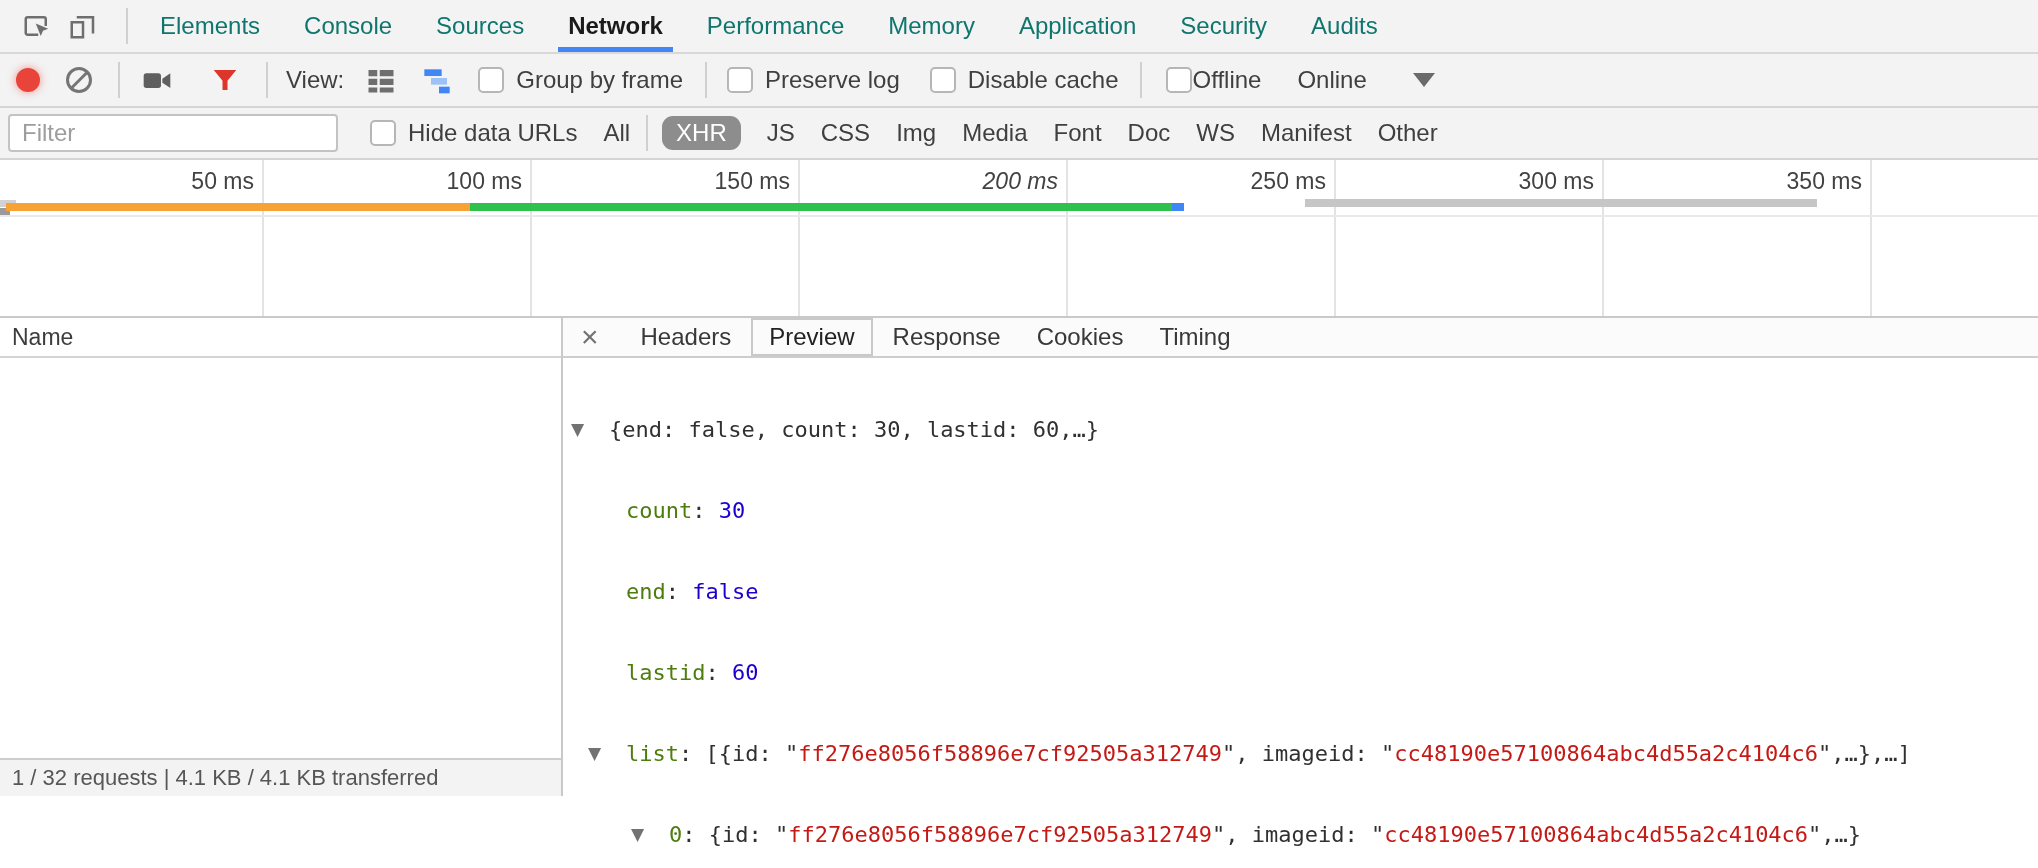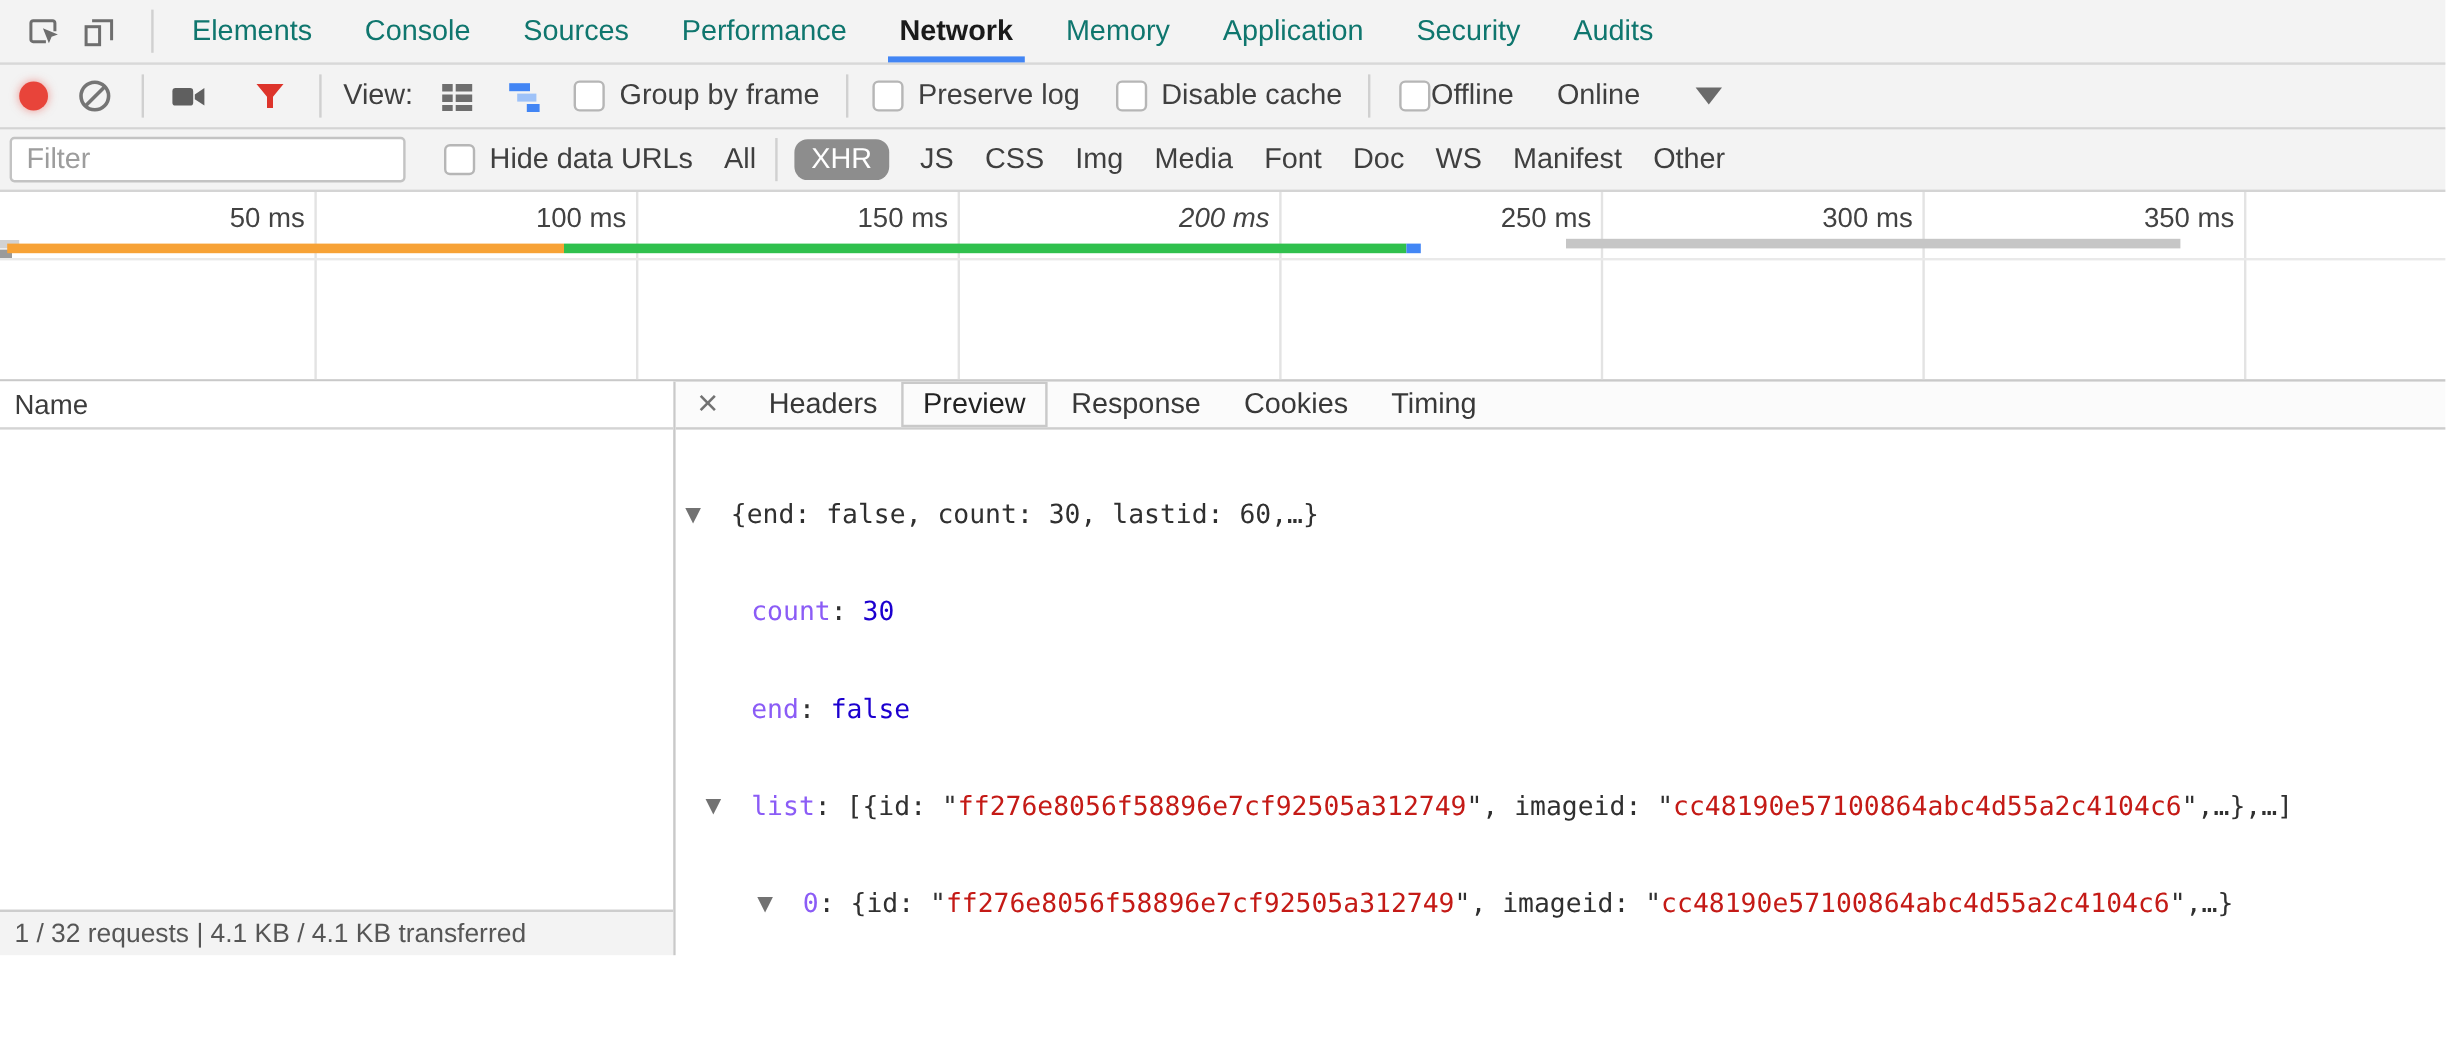--- a/index.html
+++ b/index.html
@@ -68,21 +68,21 @@
   .dtab { padding:0 16px; margin-right:4px; height:100%; display:flex; align-items:center; }
   .dtab.active { border:2px solid #c9c9c9; background:#fbfbfb; color:#222; }
 
   
   .json-tree { font-family:"DejaVu Sans Mono","Liberation Mono",monospace; font-size:22px;
     padding-top:6px; white-space:pre; overflow:hidden; height:508px; color:#303030; }
   .tl { height:31px; line-height:31px; }
   .i0 { padding-left:8px; } .i1 { padding-left:25px; } .i2 { padding-left:68px; }
   .arw { display:inline-block; width:38px; color:#727272; font-size:17px; vertical-align:2px;
     font-family:"DejaVu Sans",sans-serif; }
-  .k { color:#8b5cf6; }
+  .k { color:#4d7c0f; }
   .nm { color:#1c00cf; }
   .st { color:#c41a16; }
   .pl { color:#303030; }
 </style>
 </head>
 <body>
 
 <div class="tabbar">
   <div class="tb-icons">
     <div class="icon-btn">
@@ -102,26 +102,26 @@
   <div class="tabs">
     <div class="tab">
         <span>Elements</span>
       </div>
     <div class="tab">
         <span>Console</span>
       </div>
     <div class="tab">
         <span>Sources</span>
       </div>
-    <div class="tab">
-        <span>Performance</span>
-      </div>
     <div class="tab active">
         <span>Network</span>
         <div class="underline"></div>
+      </div>
+    <div class="tab">
+        <span>Performance</span>
       </div>
     <div class="tab">
         <span>Memory</span>
       </div>
     <div class="tab">
         <span>Application</span>
       </div>
     <div class="tab">
         <span>Security</span>
       </div>
@@ -249,20 +249,21 @@
         </div>
       <div class="dtab">
           <span>Timing</span>
         </div>
     </div>
 
     <div class="json-tree">
       <div class="tl i0"><span class="arw">▼</span><span class="pl">{end: false, count: 30, lastid: 60,…}</span></div>
       <div class="tl i1"><span class="arw"></span><span class="k">count</span><span class="pl">: </span><span class="nm">30</span></div>
       <div class="tl i1"><span class="arw"></span><span class="k">end</span><span class="pl">: </span><span class="nm">false</span></div>
+      <div class="tl i1"><span class="arw"></span><span class="k">lastid</span><span class="pl">: </span><span class="nm">60</span></div>
       <div class="tl i1"><span class="arw">▼</span><span class="k">list</span><span class="pl">: </span><span class="pl">[{id: "</span><span class="st">ff276e8056f58896e7cf92505a312749</span><span class="pl">", imageid: "</span><span class="st">cc48190e57100864abc4d55a2c4104c6</span><span class="pl">",…},…]</span></div>
       <div class="tl i2"><span class="arw">▼</span><span class="k">0</span><span class="pl">: </span><span class="pl">{id: "</span><span class="st">ff276e8056f58896e7cf92505a312749</span><span class="pl">", imageid: "</span><span class="st">cc48190e57100864abc4d55a2c4104c6</span><span class="pl">",…}</span></div>
       
       
       
       
       
       
       
       

